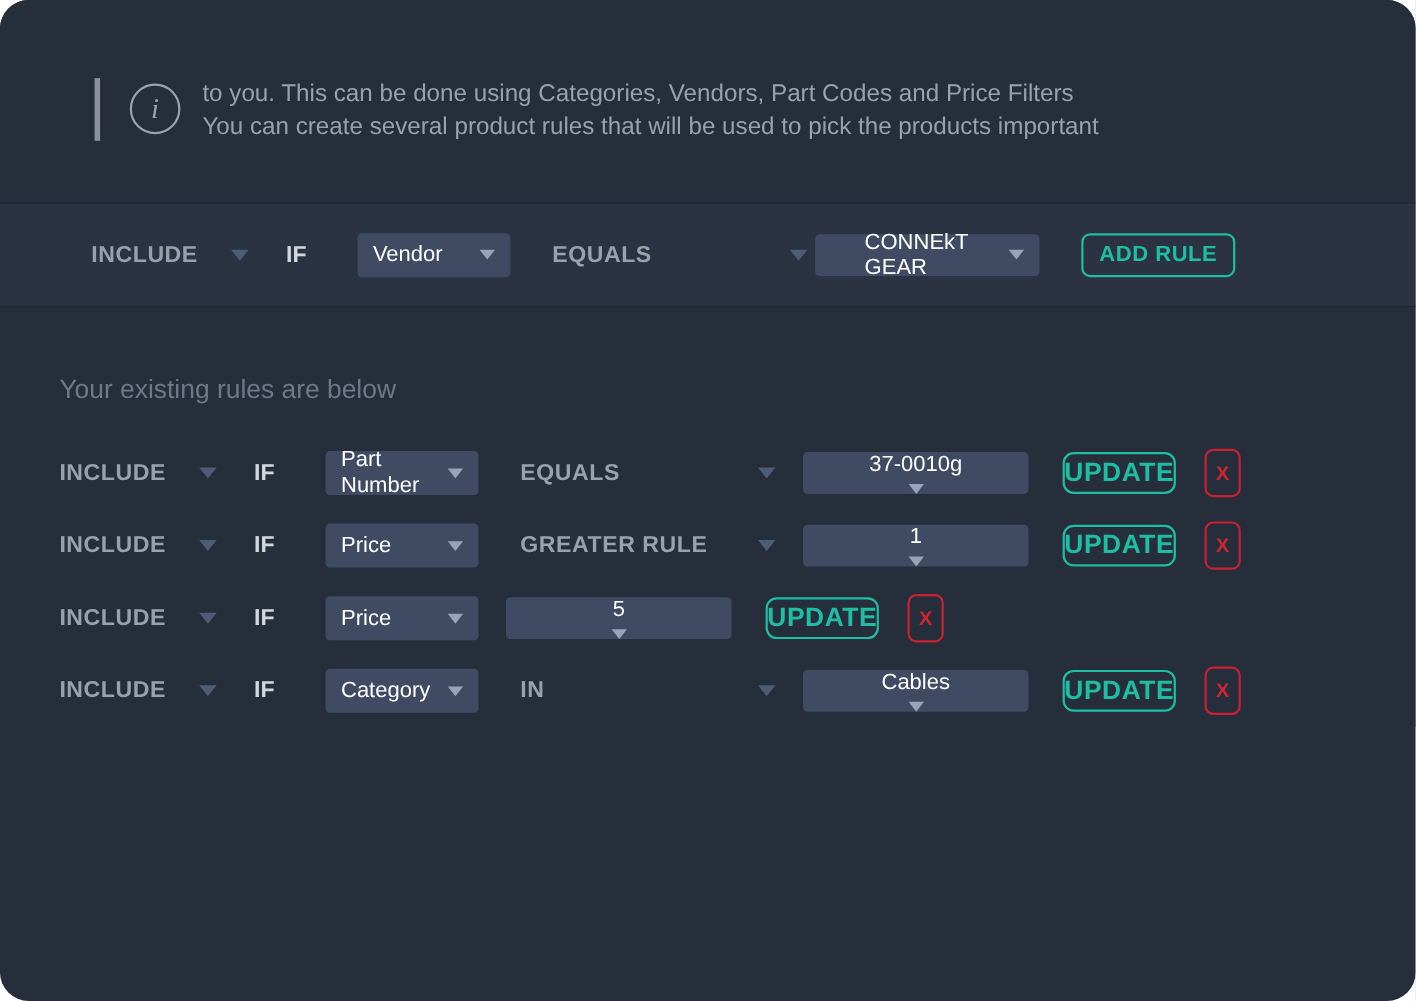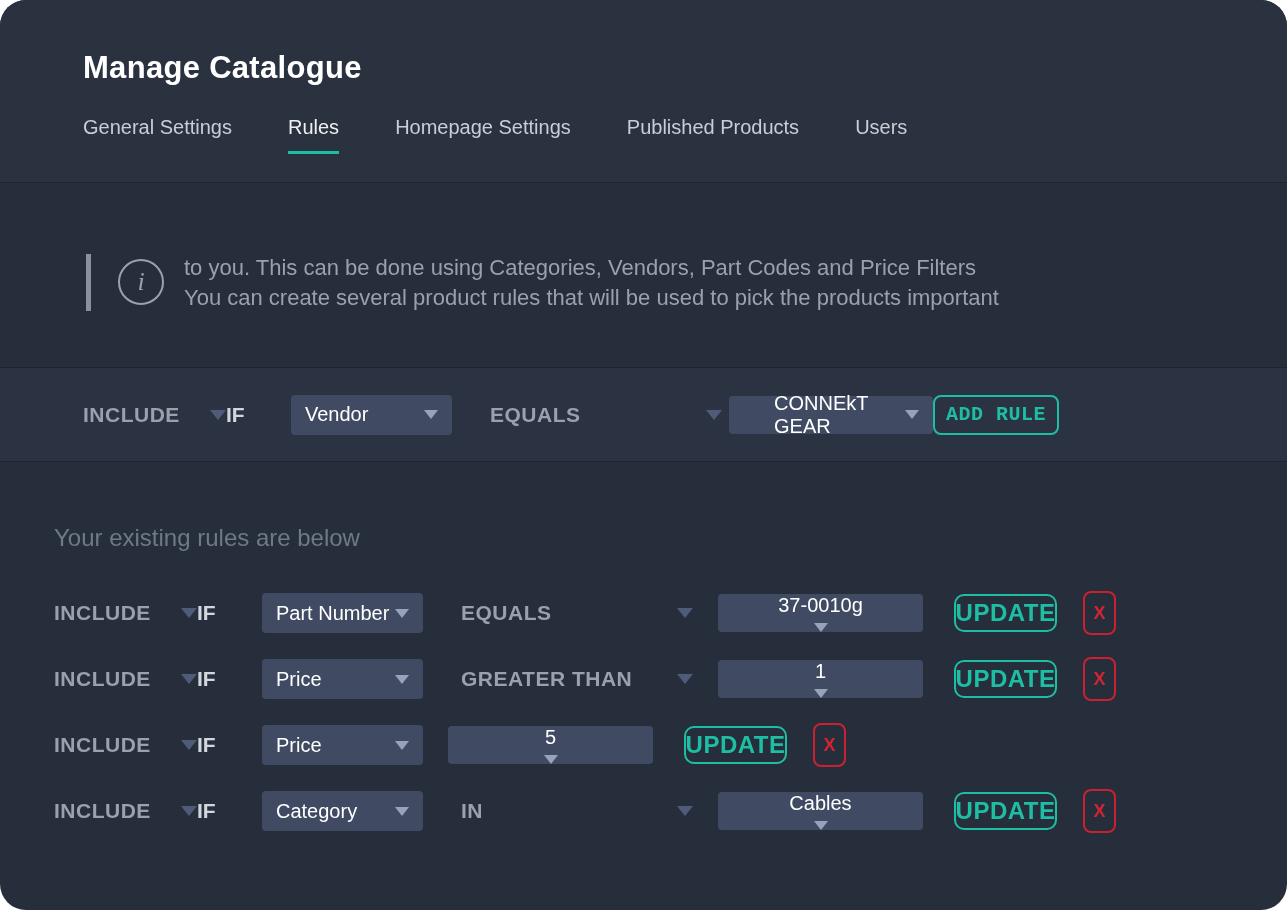--- a/index.html
+++ b/index.html
@@ -47,61 +47,51 @@
 
   
   .caret {
     width:0; height:0;
     border-left:8px solid transparent; border-right:8px solid transparent;
     border-top:10px solid #4E5C77;
   }
   .caret.light { border-top-color:#97A3B9; border-left-width:7px; border-right-width:7px; border-top-width:9px; }
   .grp-include { width:143px; display:flex; justify-content:space-between; align-items:center; cursor:pointer;gap:15px; }
   .lbl { color:#99A1AC; font-size:21px; font-weight:bold; letter-spacing:0.5px; }
-  .if-lbl { width:26px; color:#D2D7DD; font-size:21px; font-weight:bold; }
+  .if-lbl { margin-left:34px; width:26px; color:#D2D7DD; font-size:21px; font-weight:bold; }
   .dropdown {
     background:#404B63; border-radius:4px; display:flex; align-items:center;
     justify-content:space-between; padding:0 14px; color:#FFFFFF; font-size:20px;
     cursor:pointer;
   }
-  .dd-field { margin-left:39px; width:161px; height:40px; }
+  .dd-field { margin-left:39px; width:139px; height:40px; }
   .grp-op { margin-left:38px; width:232px; display:flex; justify-content:space-between; align-items:center; cursor:pointer; }
   .btn {
     background:transparent; font-family:"Liberation Sans", sans-serif; font-weight:bold;
     cursor:pointer; display:flex; align-items:center; justify-content:center;
   }
   .btn-teal { border:2px solid #1EBEA5; color:#1EBEA5; }
   .btn-red { border:2px solid #C92130; color:#D32434; }
-  .btn-add { width:126px; height:40px; border-radius:8px; font-size:20px; letter-spacing:0.5px;font-family:Liberation Mono, monospace; }
+  .btn-add { margin-left:38px; width:140px; height:40px; border-radius:8px; font-size:20px; letter-spacing:0.5px; }
   .dd-value-builder { margin-left:7px; width:204px; height:38px;padding-left:45px; }
 
   
   .rules-section { background:#272E3B; padding-left:54px; }
   .rules-heading { padding-top:62px; color:#6F7886; font-size:24px; }
   .rules-list { margin-top:28px; }
   .rule-row { display:flex; align-items:center; height:66px; }
   .dd-value { margin-left:25px; width:205px; height:38px;flex-direction:column; }
   .btn-update { margin-left:31px; width:103px; height:38px; border-radius:10px; font-size:24px; letter-spacing:0.5px;text-align:right; }
   .btn-delete { margin-left:26px; width:33px; height:44px; border-radius:8px; font-size:18px; }
 </style>
 </head>
 <body>
 
 <div class="card">
 
-  <div class="header">
-    <div class="page-title">Manage Catalogue</div>
-    <div class="tabs">
-      <div class="tab">General Settings</div>
-      <div class="tab active">Rules</div>
-      <div class="tab">Homepage Settings</div>
-      <div class="tab">Published Products</div>
-      <div class="tab">Users</div>
-    </div>
-  </div>
 
   <div class="info-section">
     <div class="info-block">
       <div class="info-bar"></div>
       <div class="info-icon">i</div>
       <div class="info-text">
         <div>to you. This can be done using Categories, Vendors, Part Codes and Price Filters</div>
         <div>You can create several product rules that will be used to pick the products important</div>
       </div>
     </div>
@@ -158,21 +148,21 @@
         <div class="grp-include">
           <span class="lbl">INCLUDE</span>
           <span class="caret"></span>
         </div>
         <span class="if-lbl">IF</span>
         <div class="dropdown dd-field">
           <span>Price</span>
           <span class="caret light"></span>
         </div>
         <div class="grp-op">
-          <span class="lbl">GREATER THAN</span>
+          <span class="lbl">GREATER RULE</span>
           <span class="caret"></span>
         </div>
         <div class="dropdown dd-value">
           <span>1</span>
           <span class="caret light"></span>
         </div>
         <button class="btn btn-teal btn-update">UPDATE</button>
         <button class="btn btn-red btn-delete">X</button>
       </div>
 

